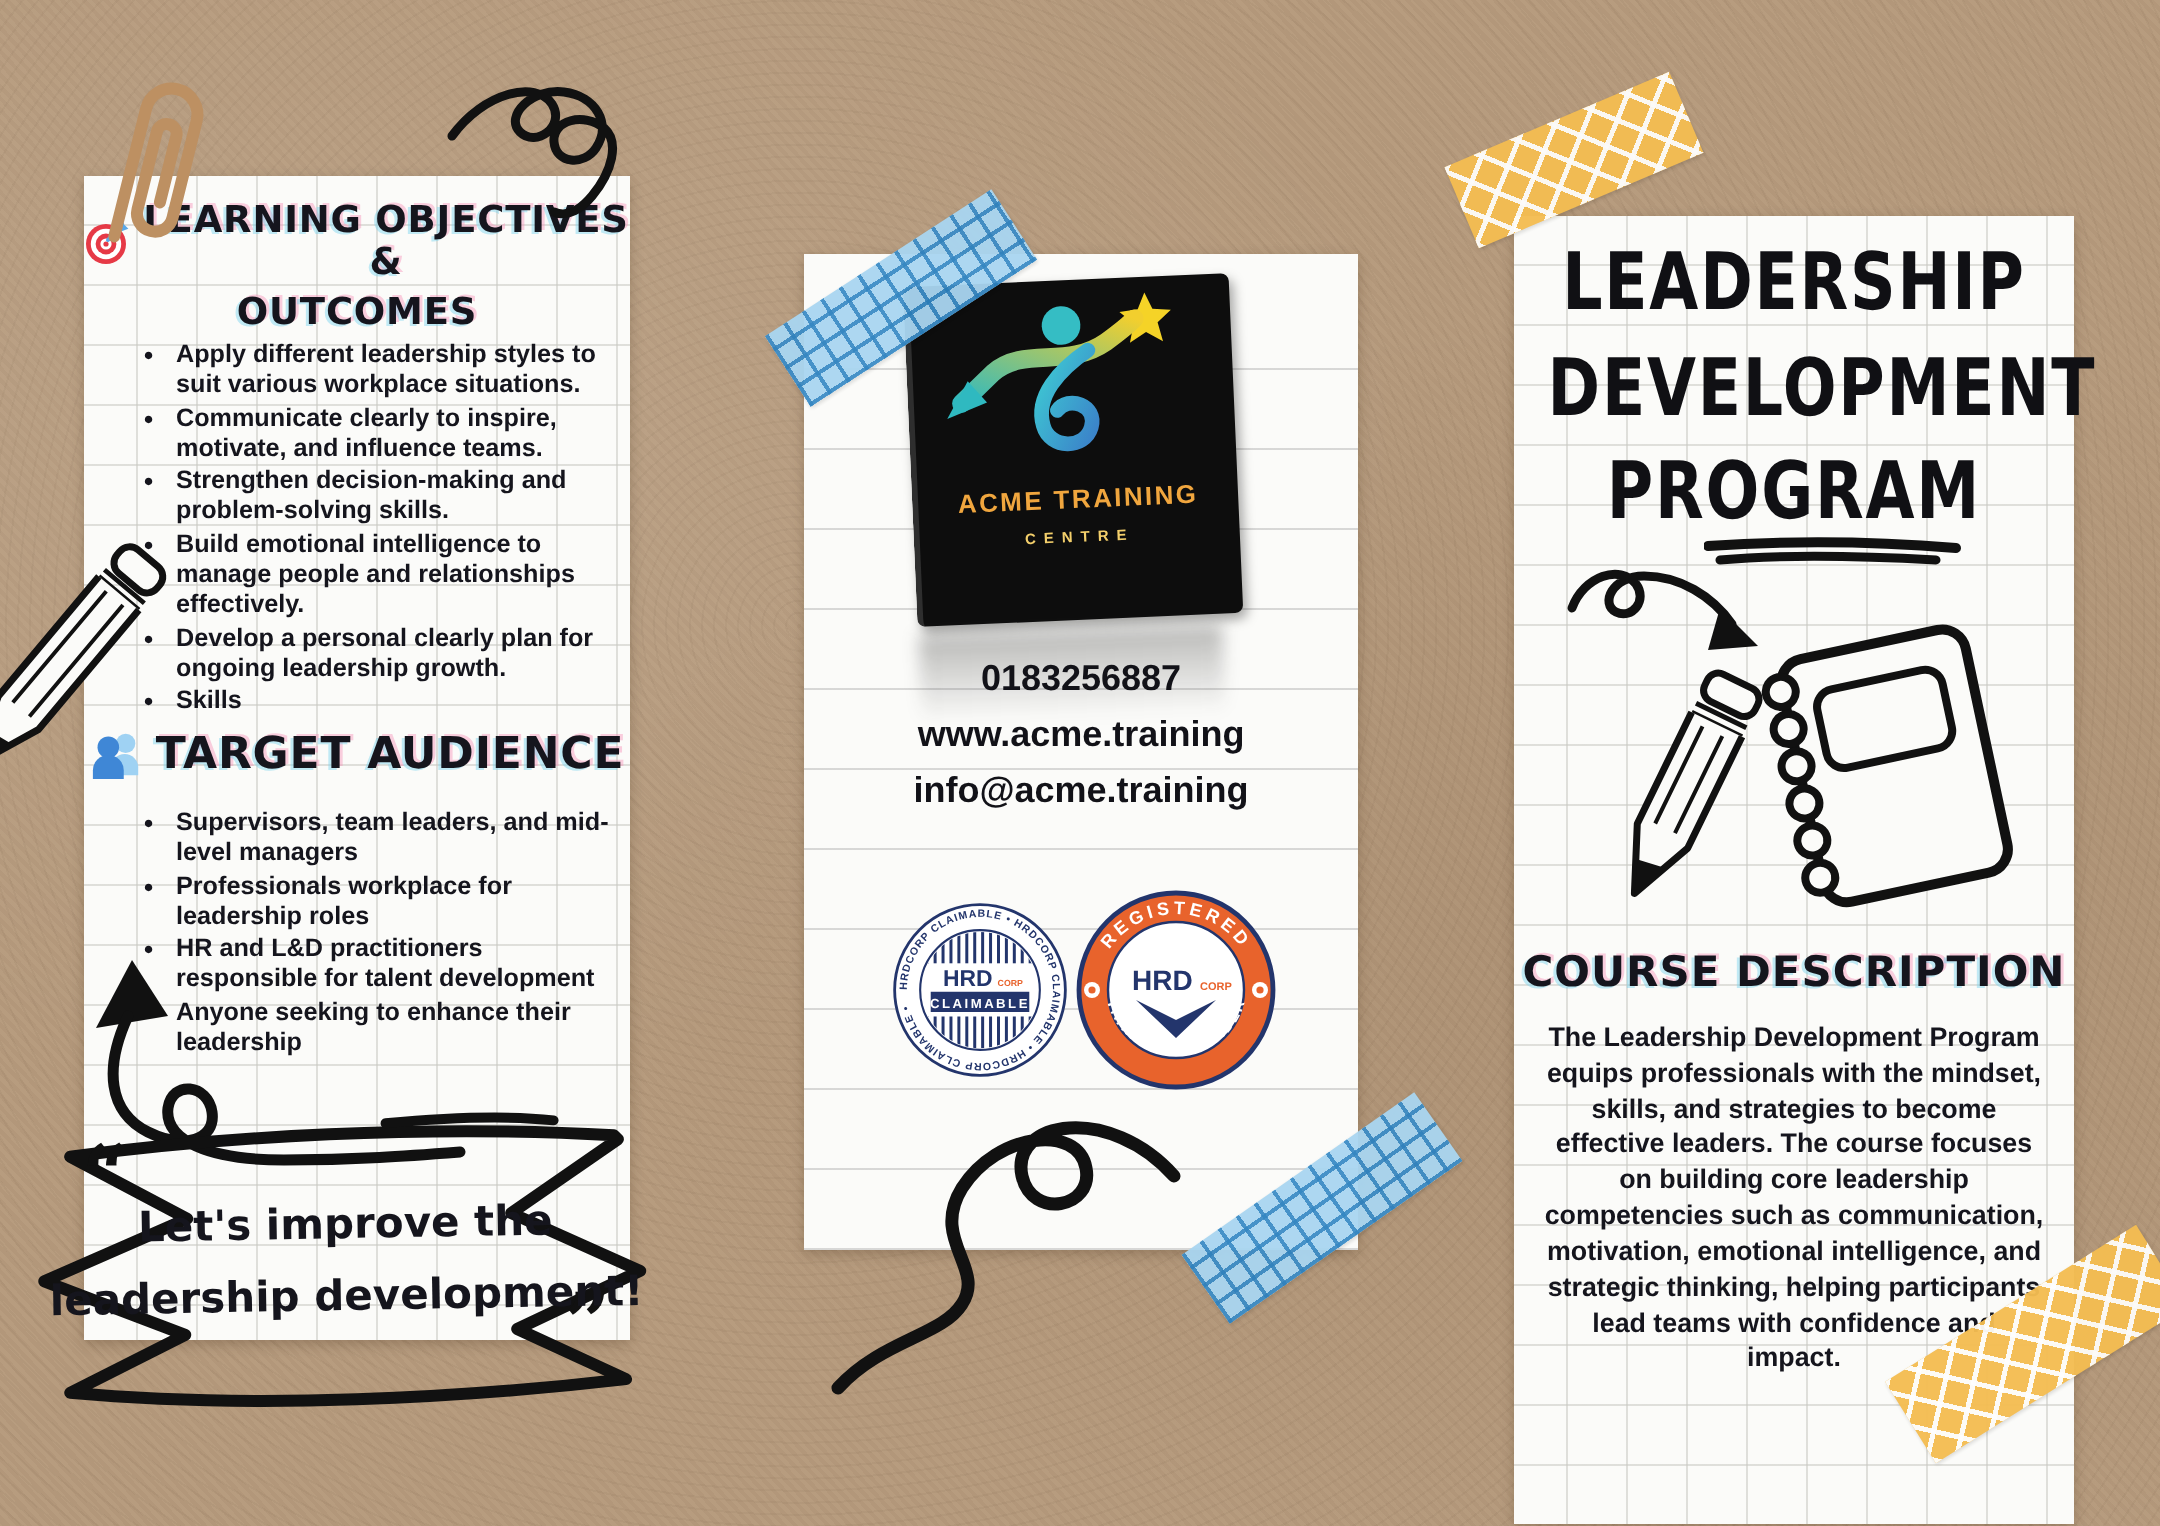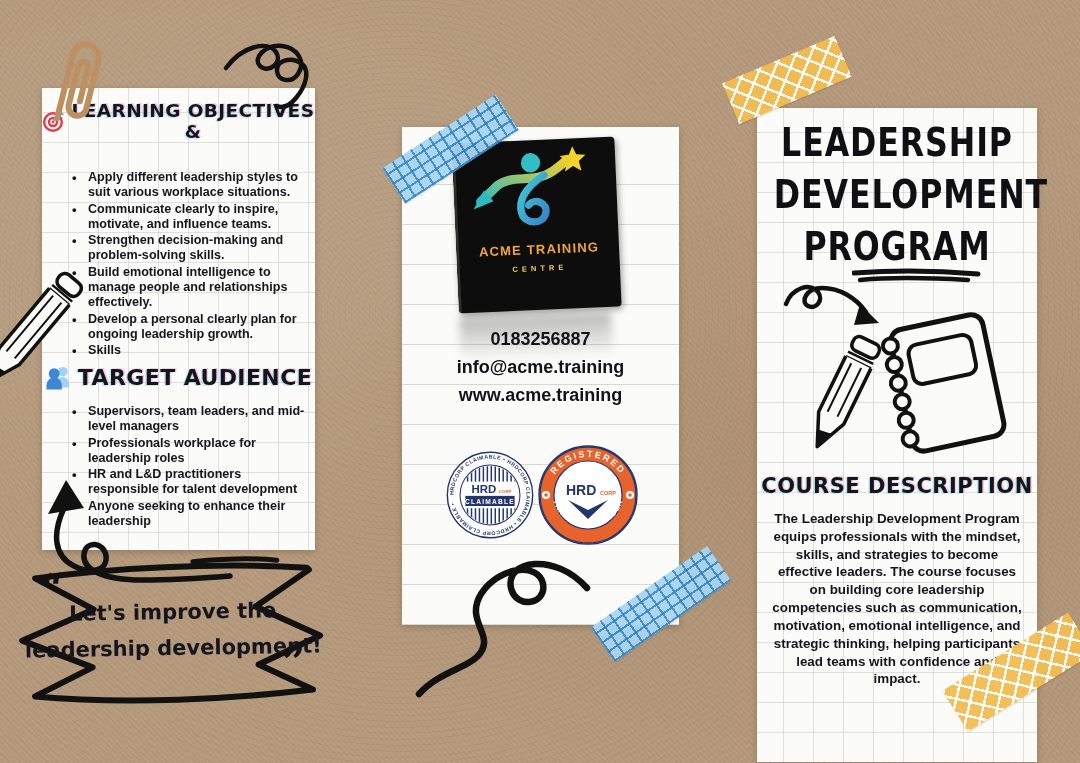--- a/index.html
+++ b/index.html
@@ -37,36 +37,37 @@
     font-family:"DejaVu Sans",sans-serif;font-weight:bold;font-size:36px;line-height:1.32;
     letter-spacing:1px;color:#101014;transform:scale(.88,1.1);transform-origin:50% 0;}
   .doodle{position:absolute;}
   svg{display:block;}
 </style>
 </head>
 <body>
 
 <div class="page">
 
-  <div class="panel grid-bg" style="left:42px;top:88px;width:273px;height:462px;">
+  <div class="panel grid-bg" style="left:42px;top:88px;width:273px;height:582px;">
     <div style="position:absolute;top:12px;left:0;right:0;text-align:center;">
       <div style="display:flex;align-items:center;justify-content:center;gap:5px;">
         <span>
           <svg width="24" height="24" viewBox="0 0 24 24">
             <circle cx="11" cy="13" r="10" fill="#e63946"></circle>
             <circle cx="11" cy="13" r="7.6" fill="#ffffff"></circle>
             <circle cx="11" cy="13" r="5.2" fill="#e63946"></circle>
             <circle cx="11" cy="13" r="2.8" fill="#ffffff"></circle>
             <circle cx="11" cy="13" r="1.3" fill="#e63946"></circle>
             <path d="M19,3 L12,11" stroke="#5aa8e8" stroke-width="2" stroke-linecap="round"></path>
             <polygon points="17.5,0.8 22.2,5.4 18.8,6.6 16.4,3.8" fill="#5aa8e8"></polygon>
           </svg>
         </span>
         <span class="script-head" style="font-size:18.5px;letter-spacing:.4px;">LEARNING OBJECTIVES &amp;</span>
       </div>
+      <div class="script-head" style="font-size:18.5px;letter-spacing:.4px;margin-top:4px;">OUTCOMES</div>
     </div>
 
     <div class="body-bold" style="position:absolute;top:82px;left:30px;right:6px;">
       <div class="li">
           <span class="dot">•</span>
           <span class="txt">Apply different leadership styles to suit various workplace situations.</span>
         </div>
       <div class="li">
           <span class="dot">•</span>
           <span class="txt">Communicate clearly to inspire, motivate, and influence teams.</span>
@@ -142,22 +143,22 @@
           <path d="M86,32 C70,42 56,56 60,72 C63,85 82,86 86,74 C90,62 74,56 68,64" stroke="url(#g2)" stroke-width="8" fill="none" stroke-linecap="round"></path>
         </svg>
       </div>
       <div style="position:absolute;top:102px;left:0;right:0;text-align:center;font-family:'Liberation Sans',sans-serif;font-weight:bold;font-size:13px;letter-spacing:1.2px;color:#f0a63e;">ACME TRAINING</div>
       <div style="position:absolute;top:124px;left:0;right:0;text-align:center;font-family:'Liberation Sans',sans-serif;font-weight:bold;font-size:7.5px;letter-spacing:4px;color:#f3cf6b;">CENTRE</div>
     </div>
     <div style="position:absolute;left:58px;top:188px;width:152px;height:44px;background:linear-gradient(rgba(30,30,30,.30), rgba(30,30,30,0));filter:blur(4px);transform:rotate(-2deg);"></div>
 
     <div style="position:absolute;top:202px;left:0;right:0;">
       <div class="contact-line">0183256887</div>
+      <div class="contact-line">www.acme.training</div>
       <div class="contact-line">info@acme.training</div>
-      <div class="contact-line">www.acme.training</div>
     </div>
 
     <div style="position:absolute;left:44px;top:324px;">
       <svg width="88" height="88" viewBox="0 0 100 100">
         <defs>
           <path id="ringA" d="M50,50 m-41.5,0 a41.5,41.5 0 1 1 83,0 a41.5,41.5 0 1 1 -83,0"></path>
           <clipPath id="clipA">
               <circle cx="50" cy="50" r="33"></circle>
             </clipPath>
         </defs>

